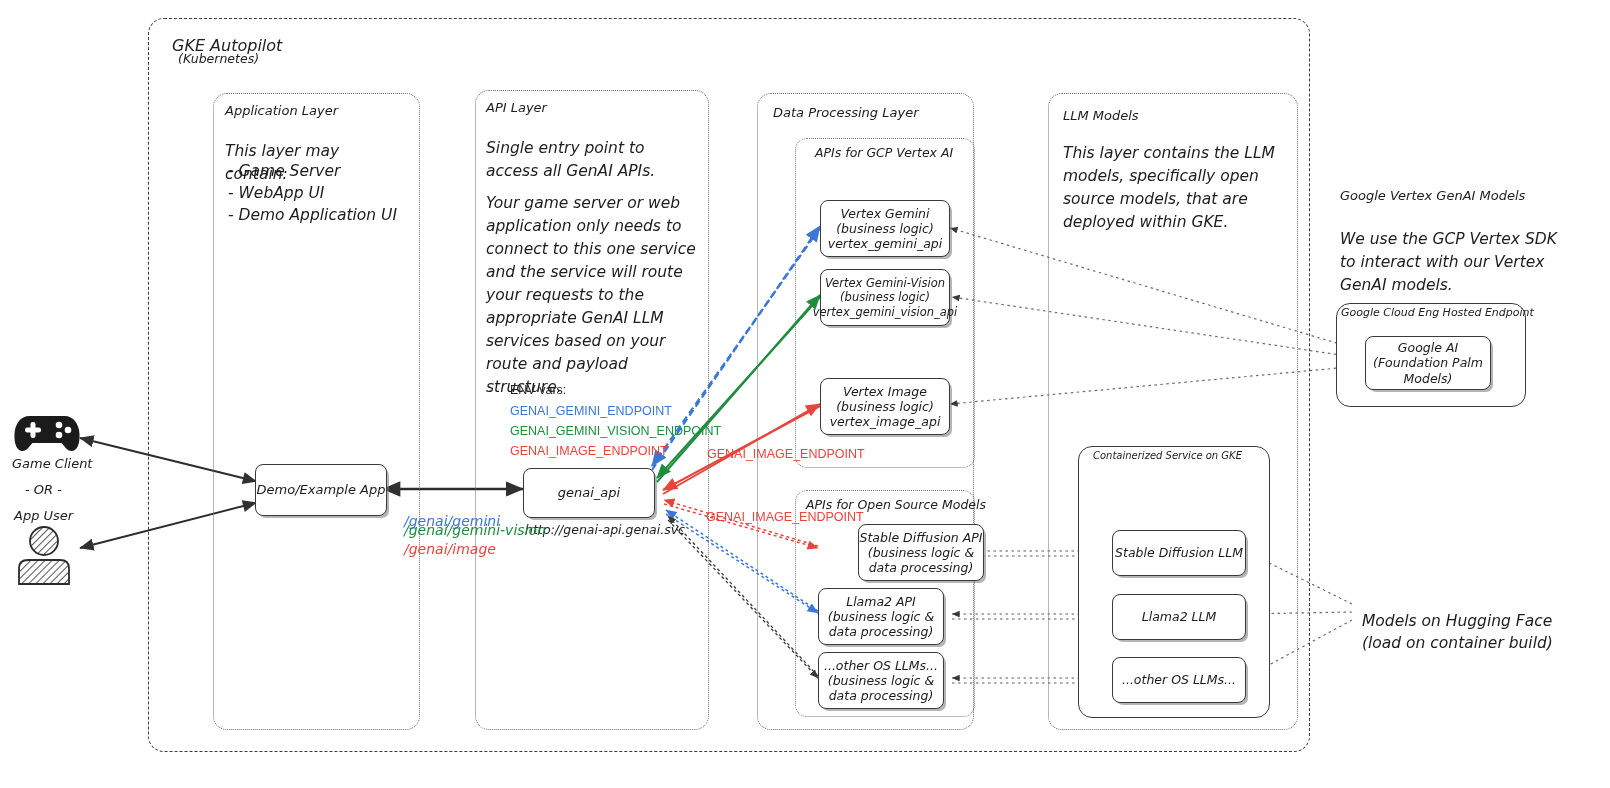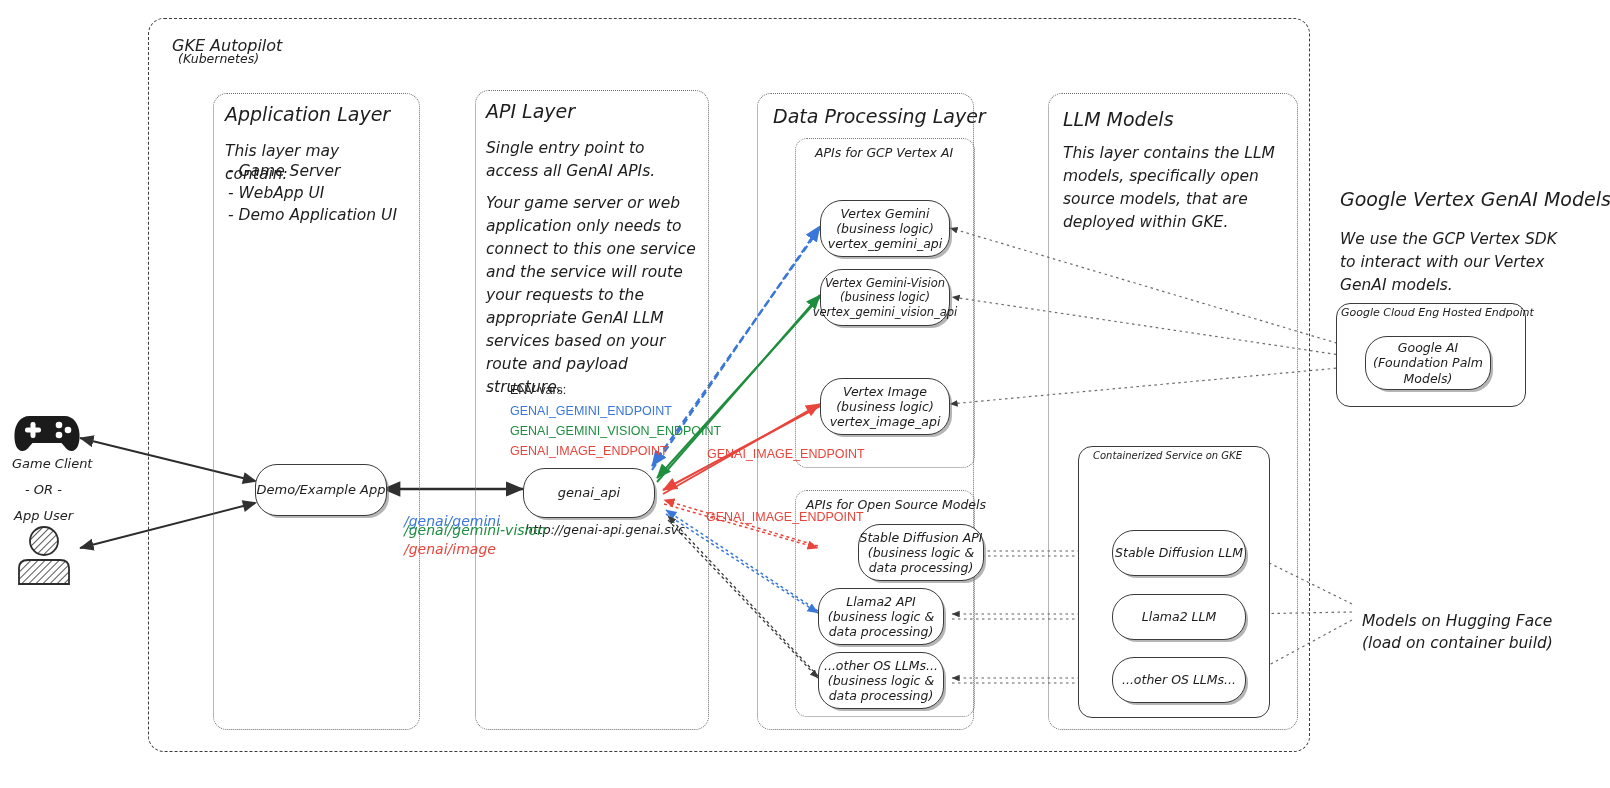--- a/index.html
+++ b/index.html
@@ -19,29 +19,29 @@
   .col-dash{
     position:absolute;border:1.5px dotted #6e6e6e;border-radius:14px;background:transparent;
   }
   .sub-dash{
     position:absolute;border:1.3px dotted #7a7a7a;border-radius:12px;background:transparent;
   }
   .solid-box{
     position:absolute;border:1.6px solid #3b3b3b;border-radius:14px;background:#fff;
   }
   .node{
-    position:absolute;border:1.7px solid #3a3a3a;border-radius:22px;background:#fff;
+    position:absolute;border:1.7px solid #3a3a3a;border-radius:8px;background:#fff;
     box-shadow:3px 3px 0 -1px rgba(120,120,120,.55);
     display:flex;align-items:center;justify-content:center;text-align:center;
     line-height:1.22;
   }
   .node .ln{display:block;}
 
   
-  .title{position:absolute;font-style:italic;font-size:19px;color:#1d1d1d;white-space:nowrap;}
+  .title{position:absolute;font-style:italic;font-size:13px;color:#1d1d1d;white-space:nowrap;}
   .para{position:absolute;font-style:italic;font-size:15.5px;line-height:1.48;color:#1d1d1d;}
   .caption{position:absolute;font-style:italic;font-size:12.5px;color:#222;white-space:nowrap;}
   .tiny{position:absolute;font-style:italic;font-size:11.5px;color:#222;white-space:nowrap;}
   .mono-lbl{position:absolute;font-family:"Liberation Sans","DejaVu Sans",sans-serif;font-size:12.5px;white-space:nowrap;}
   .route{position:absolute;font-style:italic;font-size:14px;white-space:nowrap;}
   .svcurl{position:absolute;font-style:italic;font-size:12.5px;color:#1d1d1d;white-space:nowrap;}
   .node-lbl{font-style:italic;font-size:12.5px;color:#1c1c1c;}
   .node-lbl.sm{font-size:11.5px;}
   .node-lbl.md{font-size:13px;}
 

